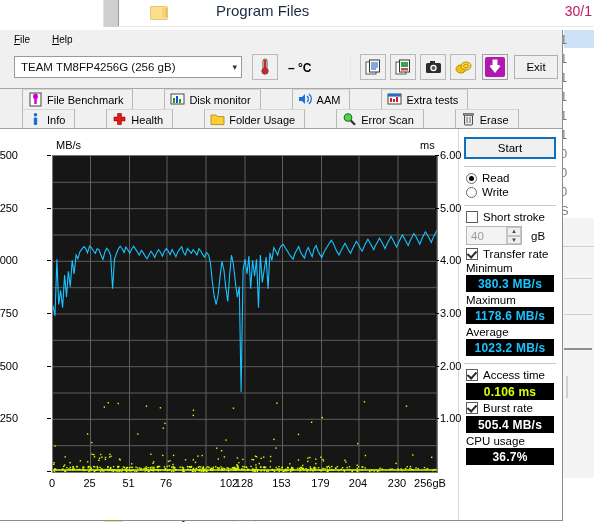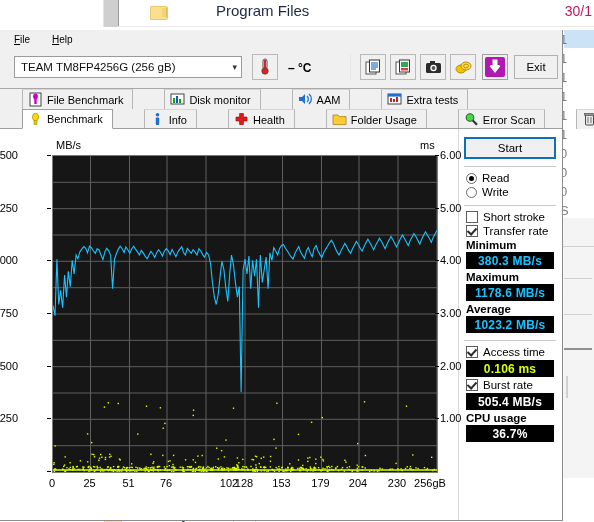--- a/index.html
+++ b/index.html
@@ -104,21 +104,21 @@
   .cbx.on:after{content:"";position:absolute;left:2px;top:0px;width:4px;height:7px;
      border:solid #2b2b2b;border-width:0 2px 2px 0;transform:rotate(42deg);}
   #spin-row{display:flex;align-items:center;margin:3px 0 3px 4px;}
   #spin-box{width:56px;height:19px;background:#f3f3f3;border:1px solid #b6b6b6;box-sizing:border-box;
      display:flex;align-items:center;}
   #spin-box .val{padding-left:4px;font-size:11.5px;color:#9a9a9a;flex:1;}
   #spin-btns{width:14px;height:17px;border-left:1px solid #c6c6c6;display:flex;flex-direction:column;}
   .spin-b{flex:1;display:flex;align-items:center;justify-content:center;font-size:6px;color:#444;
      background:#eeeeee;border:1px solid #c6c6c6;box-sizing:border-box;margin:0;}
   #spin-unit{margin-left:9px;font-size:11.5px;color:#000;}
-  .stat-label{font-size:11.5px;color:#000;margin:2px 0 1px 4px;font-weight:bold;}
+  .stat-label{font-size:11.5px;color:#000;margin:2px 0 1px 4px;}
   .lcd{width:88px;height:17px;background:#000;margin:0 0 2px 4px;display:flex;
      align-items:center;justify-content:center;font-size:12px;font-weight:bold;
      font-family:"Liberation Sans",sans-serif;letter-spacing:0.2px;}
   .lcd.cyan{color:#19c3ff;}
   .lcd.yellow{color:#d9ff00;}
   .lcd.white{color:#ffffff;}
 </style>
 </head>
 <body>
 
@@ -272,29 +272,20 @@
             <rect x="3" y="6" width="2" height="4" fill="#d02020"></rect>
             <rect x="6" y="7" width="2" height="3" fill="#d02020"></rect>
             <rect x="9" y="5" width="2" height="5" fill="#d02020"></rect>
           </svg>
         </span>
         <span>Extra tests</span>
       </div>
     </div>
 
     <div class="tabrow" id="tabrow2">
-      <div class="tab active">
-        <span class="ti">
-          <svg width="15" height="15" viewBox="0 0 15 15">
-            <ellipse cx="7.5" cy="5" rx="3" ry="3.8" fill="#ffd900" stroke="#b39100" stroke-width="0.8"></ellipse>
-            <rect x="6" y="8.5" width="3" height="4" fill="#e9c500" stroke="#b39100" stroke-width="0.6"></rect>
-          </svg>
-        </span>
-        <span>Benchmark</span>
-      </div>
       <div class="tab">
         <span class="ti">
           <svg width="15" height="15" viewBox="0 0 15 15">
             <circle cx="7.5" cy="2.8" r="1.8" fill="#1f6fd0"></circle>
             <rect x="5.8" y="5.6" width="3.4" height="7.5" rx="1" fill="#1f6fd0"></rect>
           </svg>
         </span>
         <span>Info</span>
       </div>
       <div class="tab">
@@ -913,20 +904,30 @@
         <span class="radio"></span>
         <span>Write</span>
       </div>
 
       <div class="hr"></div>
 
       <div class="ctl">
         <span class="cbx"></span>
         <span>Short stroke</span>
       </div>
+      <div id="spin-row">
+        <div id="spin-box">
+          <span class="val">40</span>
+          <span id="spin-btns">
+            <span class="spin-b">▲</span>
+            <span class="spin-b">▼</span>
+          </span>
+        </div>
+        <span id="spin-unit">gB</span>
+      </div>
 
       <div class="ctl">
         <span class="cbx on"></span>
         <span>Transfer rate</span>
       </div>
 
       <div class="stat-label">Minimum</div>
       <div class="lcd cyan">380.3 MB/s</div>
       <div class="stat-label">Maximum</div>
       <div class="lcd cyan">1178.6 MB/s</div>

